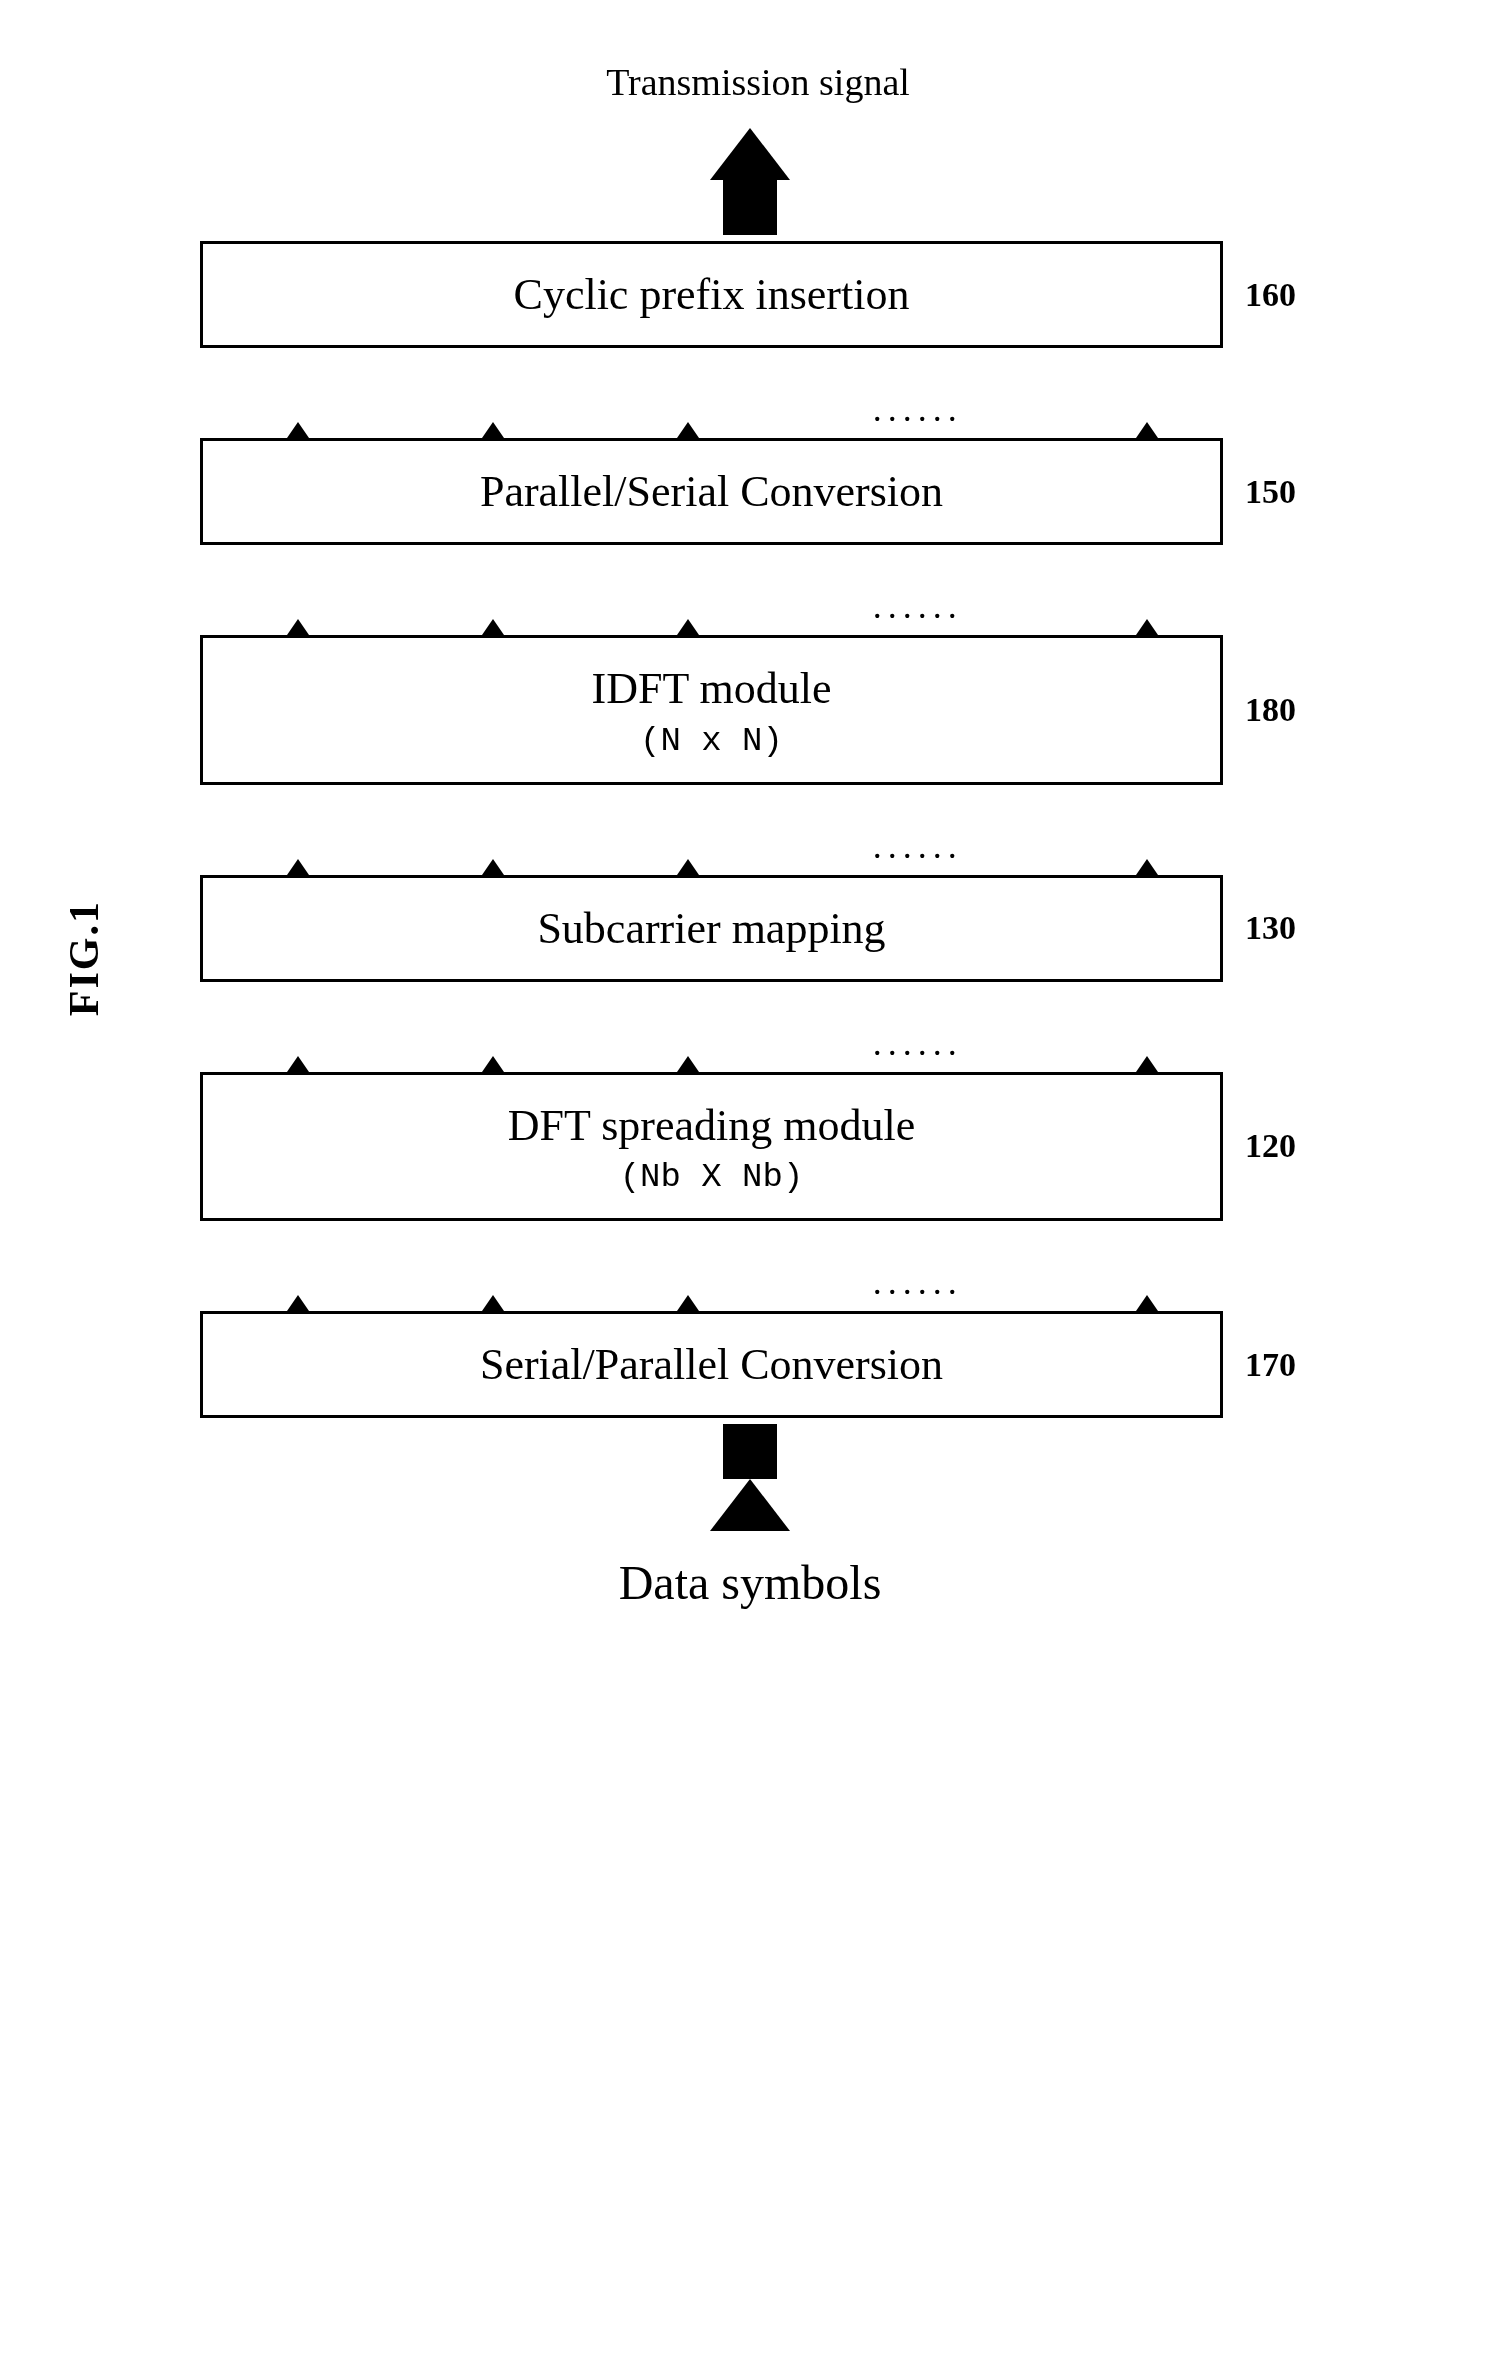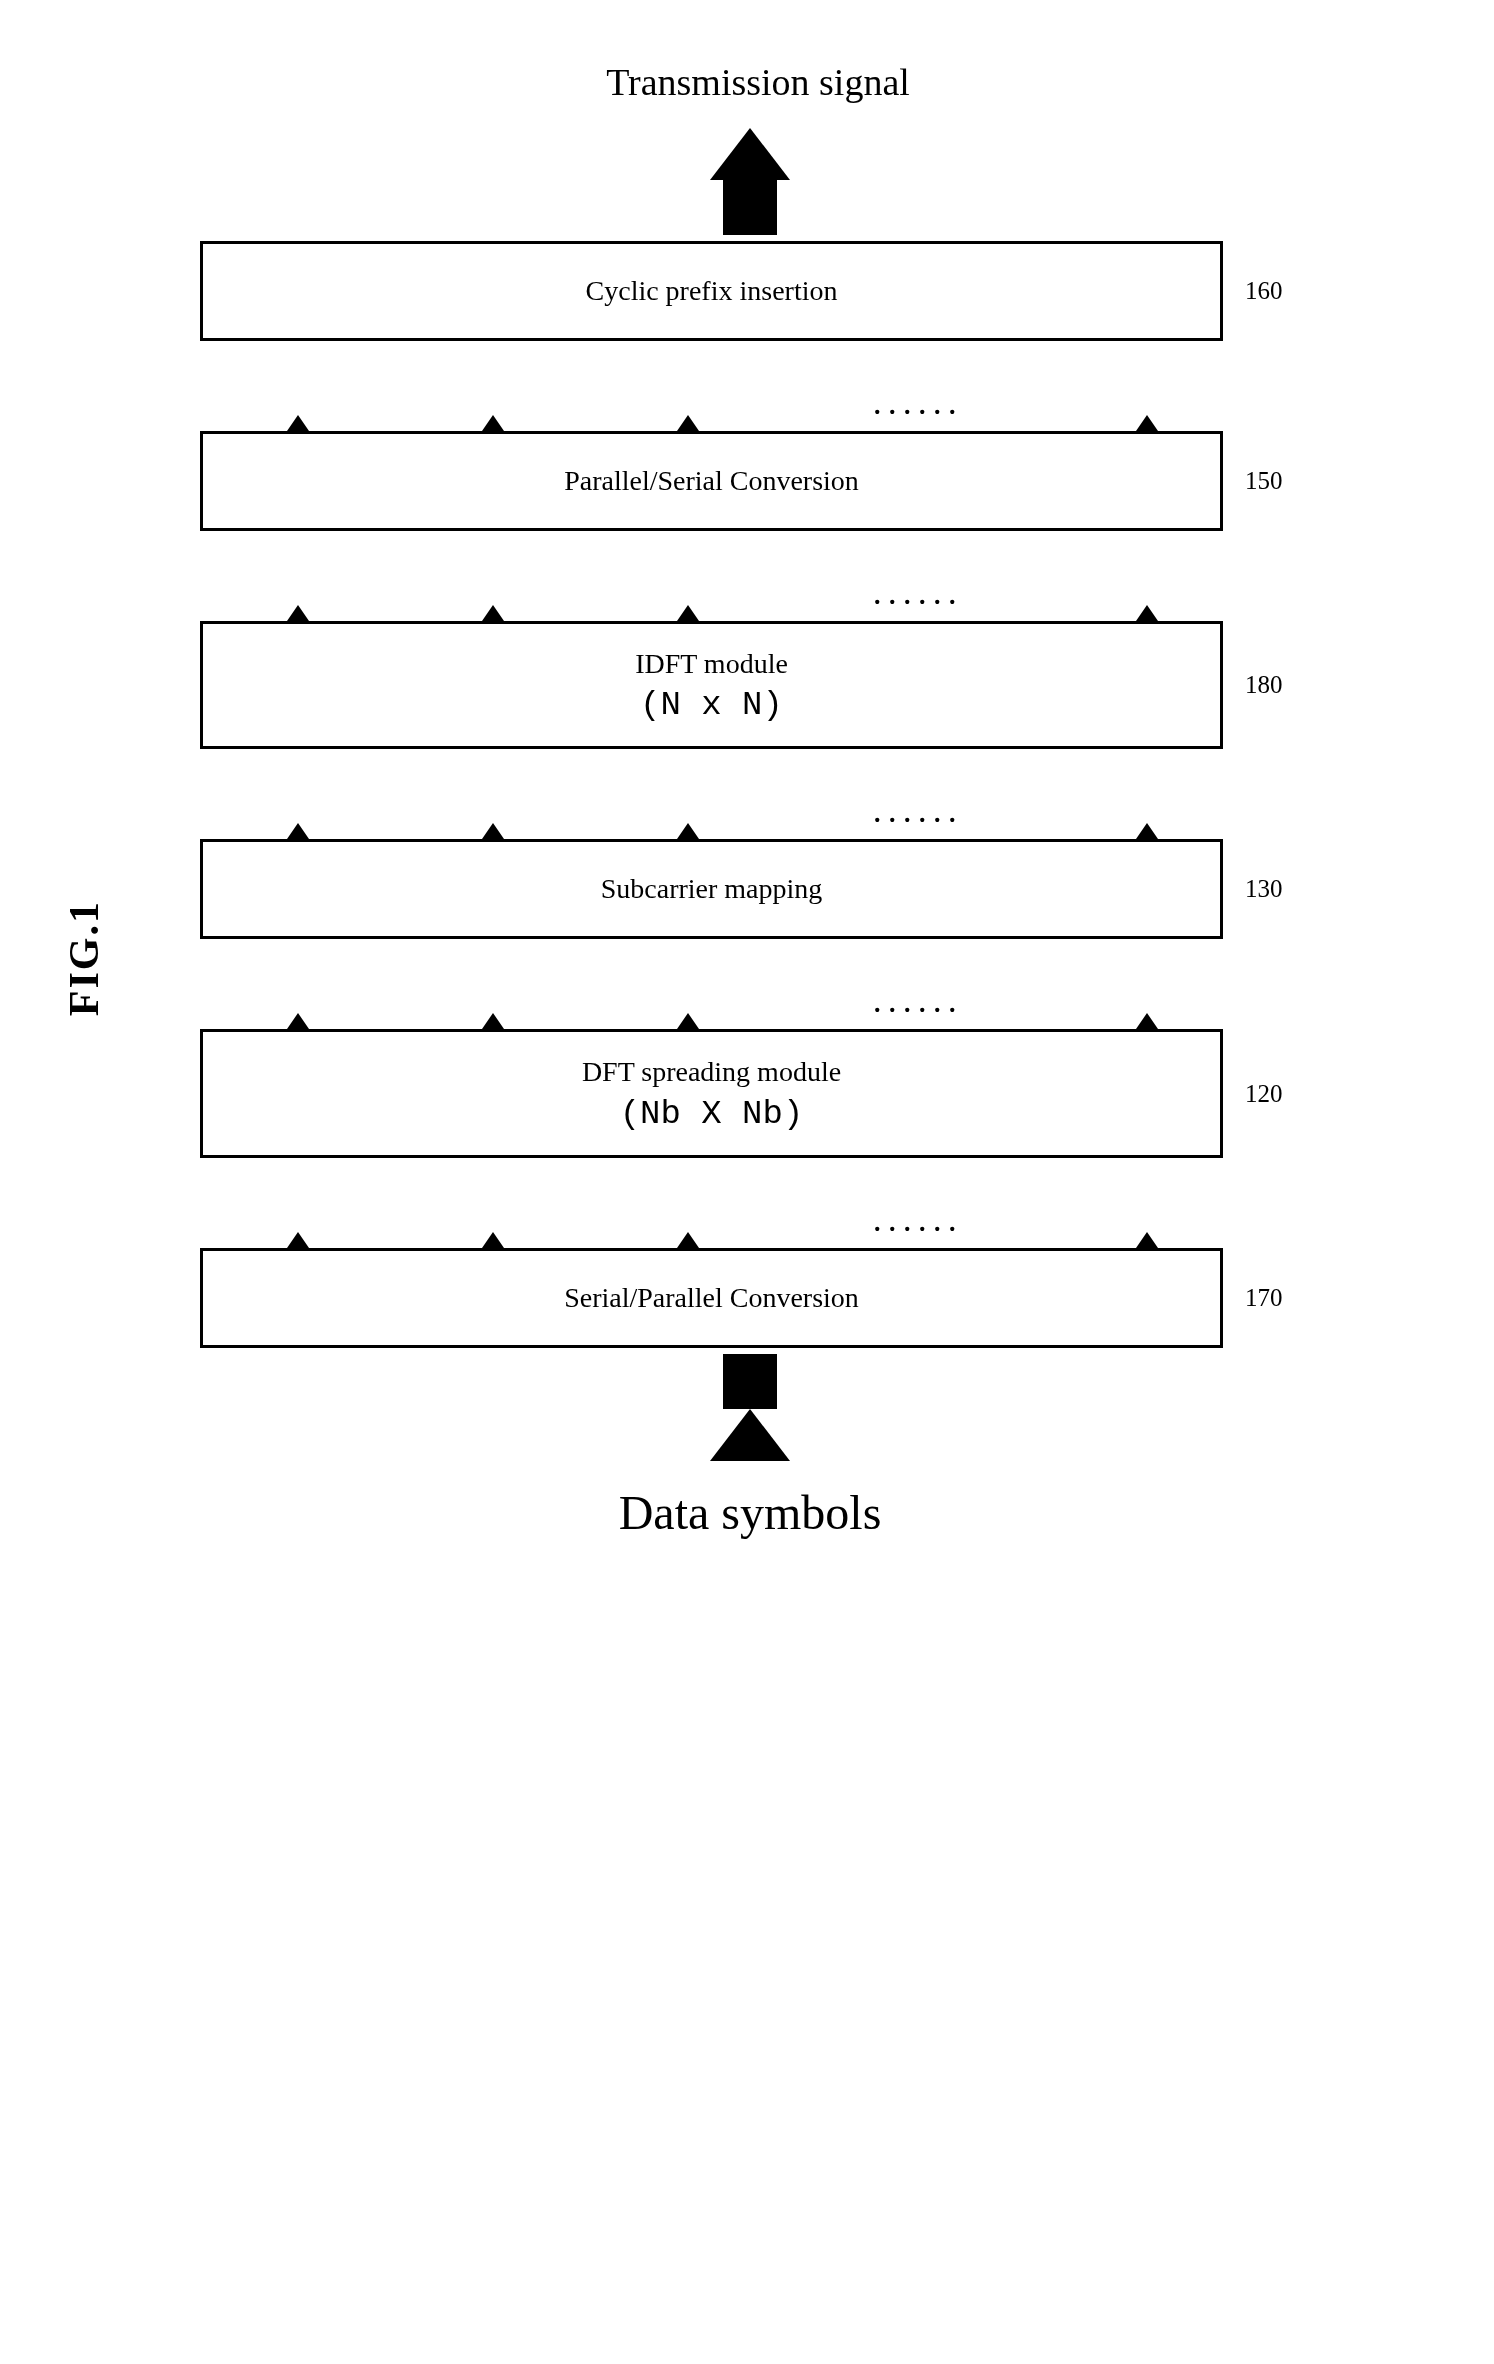--- a/index.html
+++ b/index.html
@@ -91,37 +91,38 @@
       background: #fff;
       display: flex;
       flex-direction: column;
       align-items: center;
       justify-content: center;
       padding: 22px 20px;
       min-height: 100px;
     }
 
     .main-block .main-text {
-      font-size: 28px;
+      font-size: 44px;
       text-align: center;
       line-height: 1.3;
     }
 
     .main-block .sub-text {
       font-size: 34px;
       text-align: center;
       margin-top: 4px;
       font-family: Liberation Mono, monospace;
     }
 
     .ref-label {
-      font-size: 25px;
+      font-size: 34px;
       margin-left: 22px;
       white-space: nowrap;
       min-width: 55px;
+      font-weight: bold;
     }
 
     
     .conn-area {
       width: 100%;
       position: relative;
       height: 90px;
     }
 
     .conn-inner {

